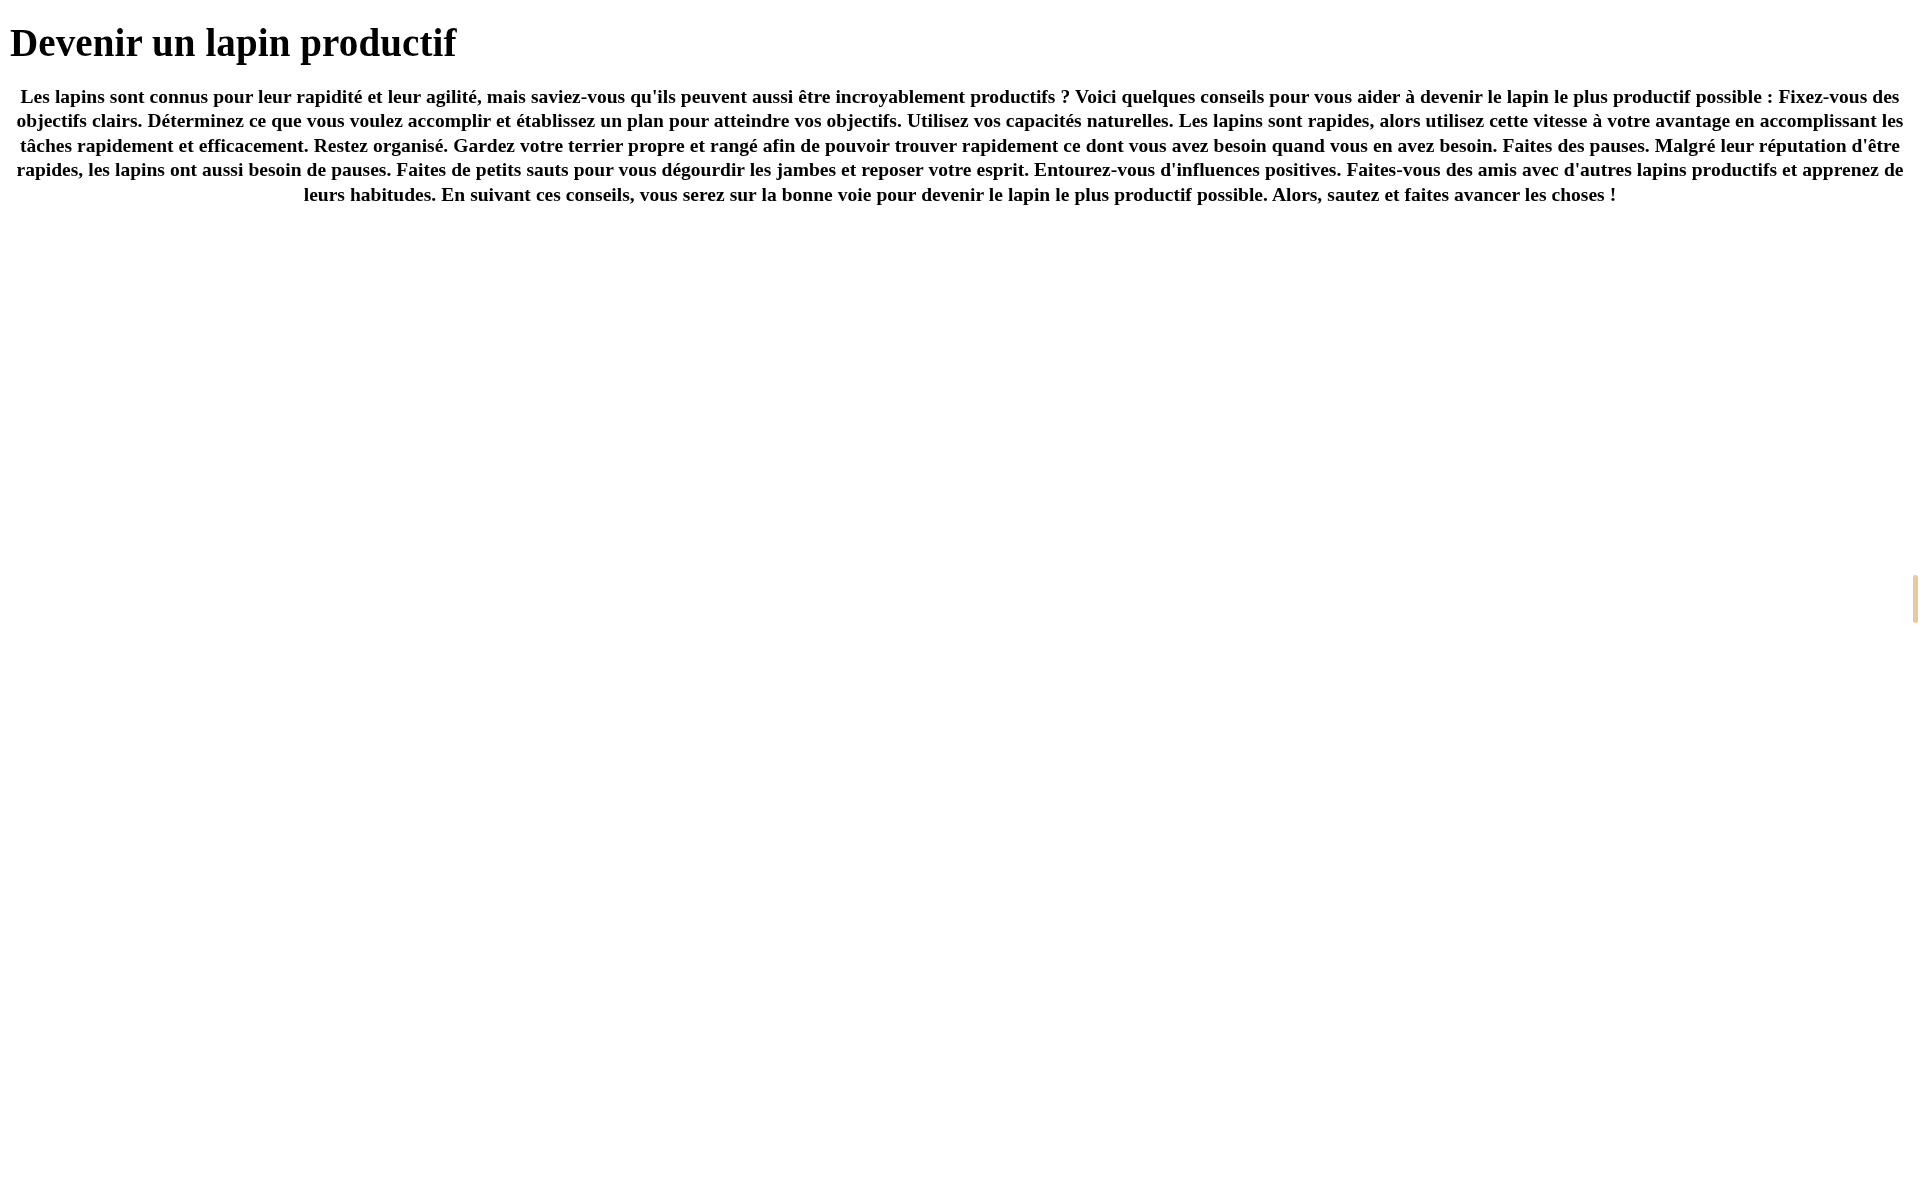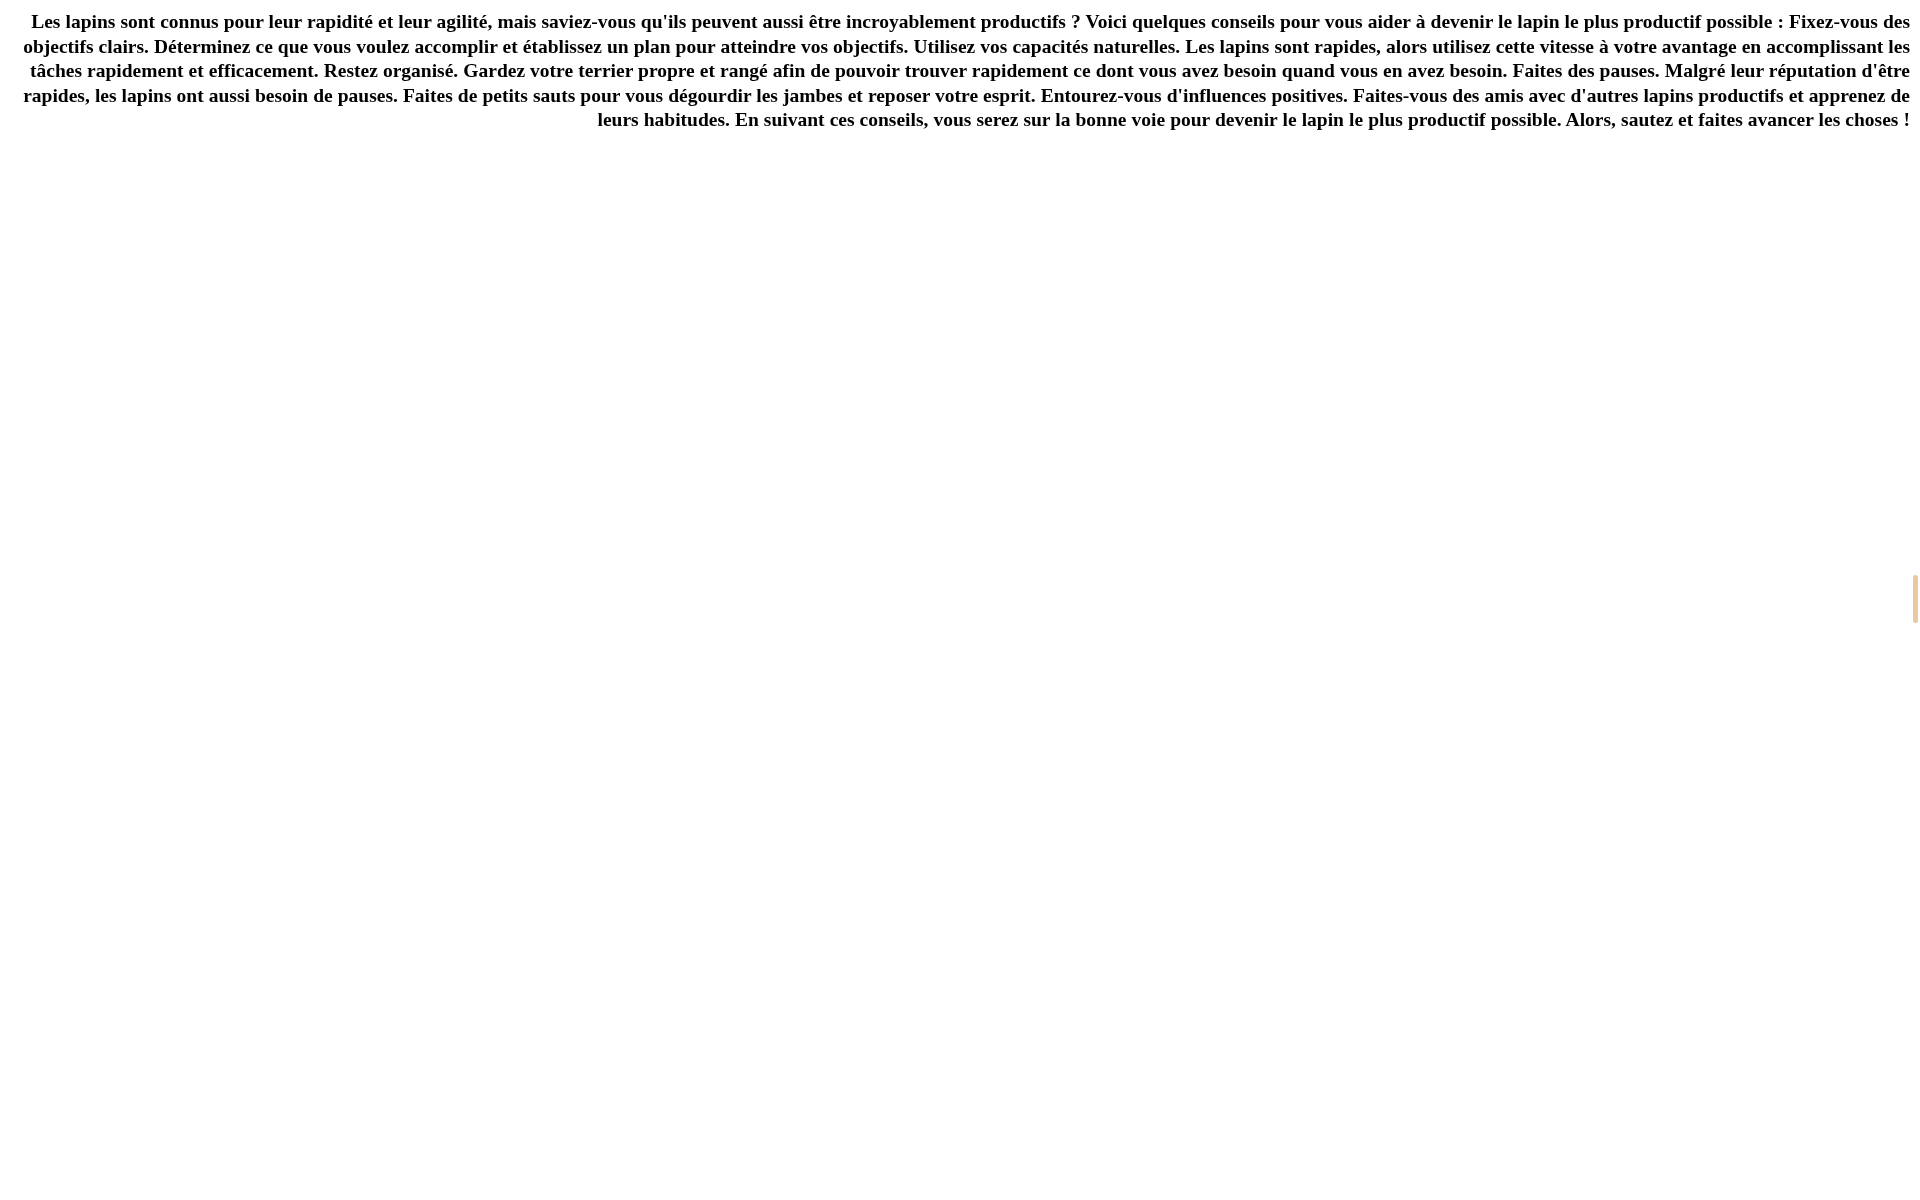--- a/index.html
+++ b/index.html
@@ -27,34 +27,35 @@
     font-weight: bold;
     margin: 13px 0 21px 0;
     letter-spacing: 0.1px;
   }
   p.doc-paragraph {
     font-family: "Liberation Serif", "DejaVu Serif", serif;
     font-size: 19.5px;
     line-height: 24.5px;
     font-weight: bold;
     margin: 0;
-    text-align: right;
+    text-align: center;
     word-spacing: 0.2px;
   }
   
   .scroll-indicator {
     position: absolute;
     right: 2px;
     top: 575px;
     width: 5px;
     height: 48px;
     background: #e8c9a0;
     border-radius: 3px;
   }
 </style>
 </head>
 <body>
 
 <div class="page">
+  <h1 class="doc-title">Devenir un lapin productif</h1>
   <p class="doc-paragraph">Les lapins sont connus pour leur rapidité et leur agilité, mais saviez-vous qu'ils peuvent aussi être incroyablement productifs ? Voici quelques conseils pour vous aider à devenir le lapin le plus productif possible : Fixez-vous des objectifs clairs. Déterminez ce que vous voulez accomplir et établissez un plan pour atteindre vos objectifs. Utilisez vos capacités naturelles. Les lapins sont rapides, alors utilisez cette vitesse à votre avantage en accomplissant les tâches rapidement et efficacement. Restez organisé. Gardez votre terrier propre et rangé afin de pouvoir trouver rapidement ce dont vous avez besoin quand vous en avez besoin. Faites des pauses. Malgré leur réputation d'être rapides, les lapins ont aussi besoin de pauses. Faites de petits sauts pour vous dégourdir les jambes et reposer votre esprit. Entourez-vous d'influences positives. Faites-vous des amis avec d'autres lapins productifs et apprenez de leurs habitudes. En suivant ces conseils, vous serez sur la bonne voie pour devenir le lapin le plus productif possible. Alors, sautez et faites avancer les choses !</p>
 </div>
 
 <div class="scroll-indicator"></div>
 
 </body></html>

